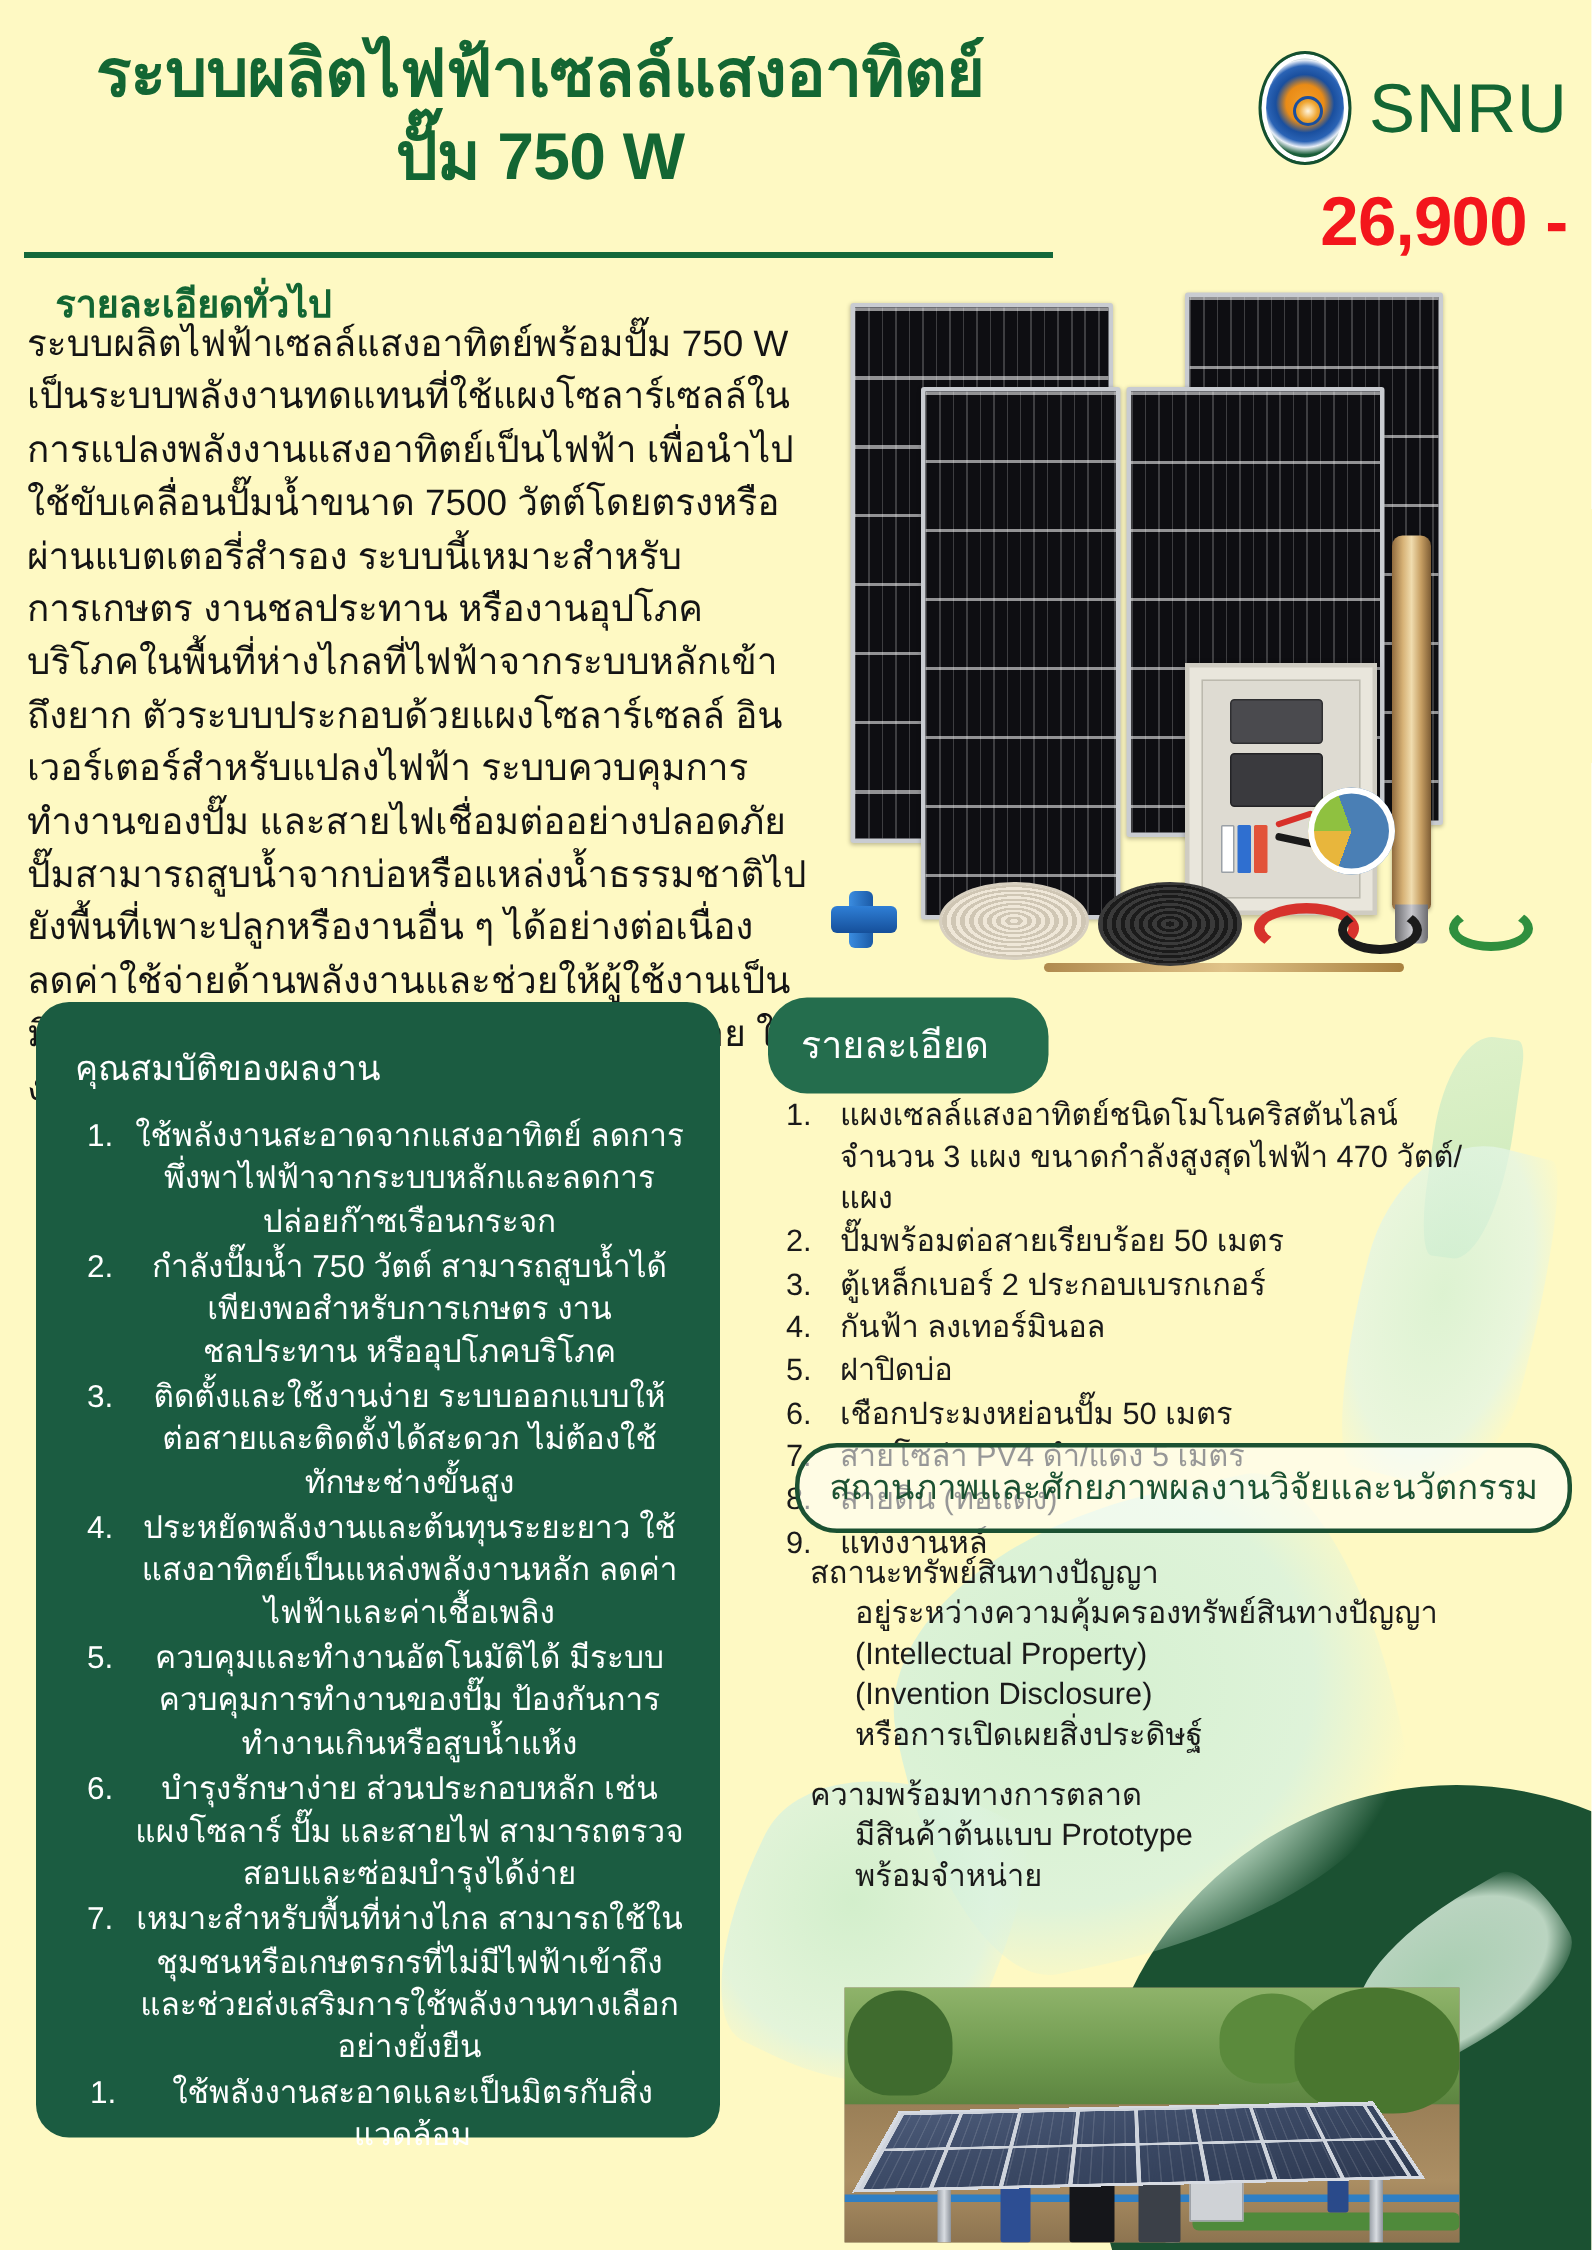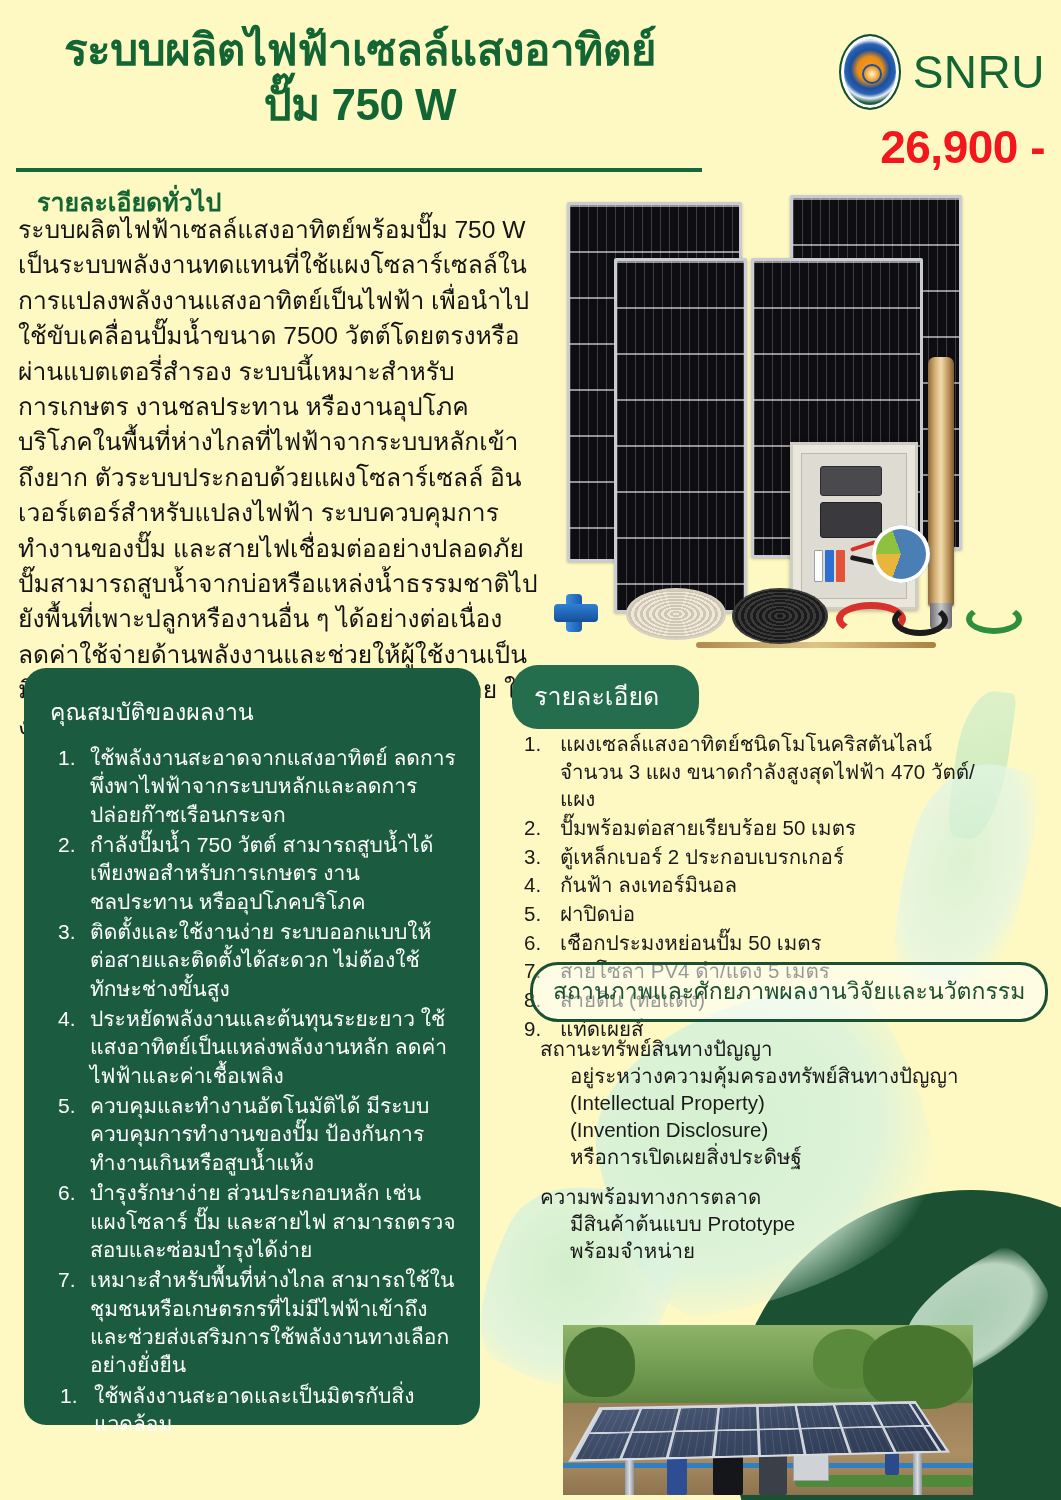--- a/index.html
+++ b/index.html
@@ -236,21 +236,21 @@
   }
 
   
   .panel-left {
     position: absolute; left: 24px; top: 668px; width: 456px; height: 757px;
     background: #1b5c41; border-radius: 22px; z-index: 3;
     padding: 26px 24px 20px 26px; color: #ffffff;
   }
   .panel-h { font-size: 23px; font-weight: 400; margin-bottom: 14px; }
   .panel-h2 { font-size: 23px; font-weight: 400; margin: 26px 0 12px 0; }
-  ol.green-list { list-style: none; counter-reset: gl; }
+  ol.green-list { list-style: none; counter-reset: gl; text-align: center; }
   ol.green-list > li {
     counter-increment: gl;
     position: relative;
     padding-left: 40px;
     font-size: 21px;
     line-height: 1.35;
     margin-bottom: 2px;
   }
   ol.green-list > li::before {
     content: counter(gl) ".";
@@ -406,21 +406,21 @@
   <div class="badge-details">รายละเอียด</div>
   <ol class="detail-list">
     <li>แผงเซลล์แสงอาทิตย์ชนิดโมโนคริสตันไลน์ จำนวน 3 แผง ขนาดกำลังสูงสุดไฟฟ้า 470 วัตต์/แผง</li>
     <li>ปั๊มพร้อมต่อสายเรียบร้อย 50 เมตร</li>
     <li>ตู้เหล็กเบอร์ 2 ประกอบเบรกเกอร์</li>
     <li>กันฟ้า ลงเทอร์มินอล</li>
     <li>ฝาปิดบ่อ</li>
     <li>เชือกประมงหย่อนปั๊ม 50 เมตร</li>
     <li> สายโซล่า PV4 ดำ/แดง 5 เมตร</li>
     <li>สายดิน (ท่อแดง)</li>
-    <li>แท่ดเผยส์</li>
+    <li>แท่งงานหล์</li>
   </ol>
 
   <div class="status-head">สถานภาพและศักยภาพผลงานวิจัยและนวัตกรรม</div>
   <div class="status-body">
     <div class="grp">
       <span class="k">สถานะทรัพย์สินทางปัญญา</span>
       <span class="v">อยู่ระหว่างความคุ้มครองทรัพย์สินทางปัญญา</span>
       <span class="v">(Intellectual Property)</span>
       <span class="v">(Invention Disclosure)</span>
       <span class="v">หรือการเปิดเผยสิ่งประดิษฐ์</span>

